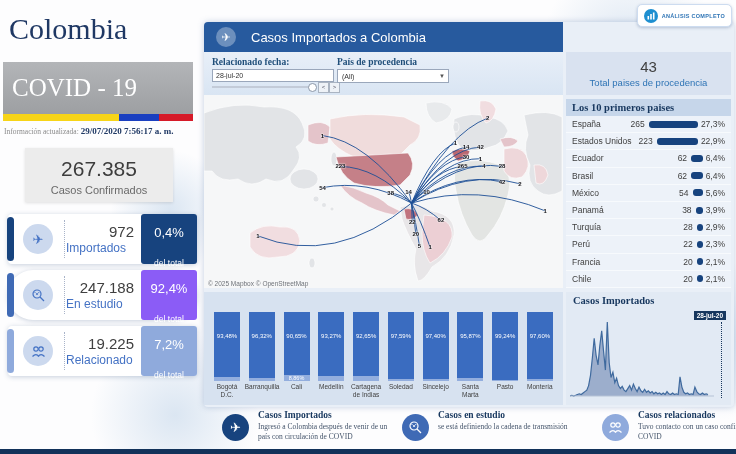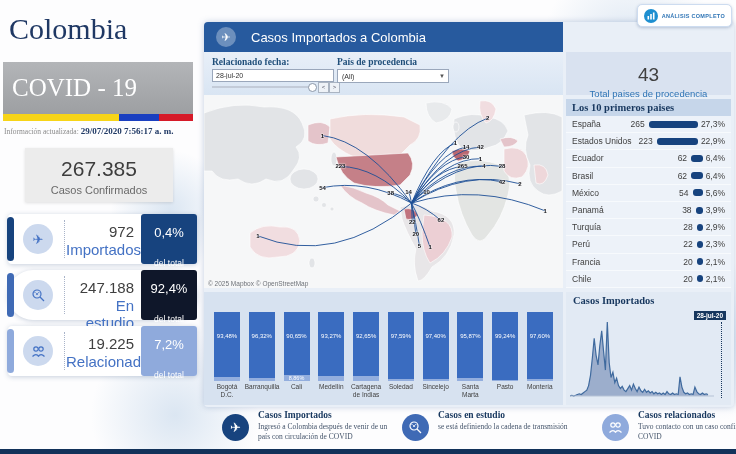--- a/index.html
+++ b/index.html
@@ -14,21 +14,21 @@
   .updated{position:absolute;left:4px;top:126px;width:198px;font-family:Liberation Serif, serif;font-size:7.5px;color:#8a8a8a;white-space:nowrap}
   .updated b{font-size:9px;color:#1f3864}
   .confirmed{position:absolute;left:25px;top:148px;width:148px;height:54px;background:#ececec;text-align:center;box-shadow:0 1px 3px rgba(0,0,0,.12)}
   .confirmed .v{font-size:21px;color:#3d3d3d;margin-top:9px}
   .confirmed .l{font-size:11px;color:#6a6a6a;margin-top:3px}
   .stat-card{position:absolute;left:8px;width:189px;height:50px;background:#fff;border-radius:4px;box-shadow:0 1px 5px rgba(40,70,120,.25)}
   .stat-accent{position:absolute;left:-1px;top:3px;bottom:3px;width:7px;border-radius:4px}
   .stat-ico{position:absolute;left:15px;top:10px;width:30px;height:30px;border-radius:50%;background:#ccd9ee;display:flex;align-items:center;justify-content:center}
   .stat-div{position:absolute;left:56px;top:6px;bottom:6px;border-left:1px dotted #a9b4c9}
   .stat-num{position:absolute;left:58px;top:9px;width:68px;text-align:right;font-size:15px;color:#404040}
-  .stat-lab{position:absolute;left:58px;top:27px;width:68px;text-align:right;font-size:15px;color:#4472c4}
+  .stat-lab{position:absolute;left:58px;top:27px;width:68px;font-size:12px;color:#4472c4}
   .stat-pct{position:absolute;right:0;top:0;width:56px;height:50px;border-radius:3px;color:#fff;text-align:center}
   .stat-pct .p{font-size:13px;margin-top:11px}
   .stat-pct .d{font-size:8.5px;margin-top:18px}
   
   .dash-bg{position:absolute;left:204px;top:22px;width:530px;height:385px;background:#e9eff7;border-radius:4px;box-shadow:0 0 6px rgba(90,120,170,.35)}
   .analysis-btn{position:absolute;right:4px;top:4px;height:21px;background:#fff;border:1px solid #cddcf0;border-radius:5px;display:flex;align-items:center;gap:4px;padding:0 6px;box-shadow:0 1px 3px rgba(60,90,140,.3);cursor:pointer}
   .analysis-btn .c{width:14px;height:14px;border-radius:50%;background:#1e8fd0;display:flex;align-items:center;justify-content:center}
   .analysis-btn .t{font-size:5.5px;font-weight:bold;color:#2e74b5;letter-spacing:.3px}
   .header-bar{position:absolute;left:204px;top:22px;width:359px;height:30px;background:#275a9e;border-top-left-radius:4px;display:flex;align-items:center;color:#fff;font-size:13px}
   .header-bar .c{width:20px;height:20px;border-radius:50%;background:rgba(255,255,255,.32);margin-left:12px;display:flex;align-items:center;justify-content:center;font-size:11px}
@@ -38,21 +38,21 @@
   .date-input{position:absolute;left:8px;top:17px;width:122px;height:13px;background:#fff;border:1px solid #9aa7bb;font-size:7px;color:#333;padding:0 3px;box-sizing:border-box;font-family:"Liberation Sans",sans-serif}
   .slider{position:absolute;left:8px;top:34px;width:100px;border-top:2px solid #c3cbd8}
   .slider-knob{position:absolute;left:104px;top:31px;width:7px;height:7px;border:1px solid #8b97a8;border-radius:50%;background:#fff}
   .slider-btn{position:absolute;top:30px;width:9px;height:9px;background:#eef2f7;border:1px solid #aab4c2;font-size:6px;line-height:9px;text-align:center;color:#556;cursor:pointer}
   .select{position:absolute;left:133px;top:17px;width:112px;height:14px;background:#fff;border:1px solid #9aa7bb;font-size:7px;color:#333;line-height:13px;padding:0 4px;box-sizing:border-box;cursor:pointer}
   .select .arr{position:absolute;right:3px;top:0;font-size:6px;color:#555}
   .map{position:absolute;left:204px;top:95px;width:359px;height:193px;background:#f6f7f8;overflow:hidden}
   .map-label{position:absolute;transform:translate(-50%,-50%);font-size:6px;font-weight:bold;color:#15151a;text-shadow:0 0 2px #fff,0 0 2px #fff;z-index:3}
   .attrib{position:absolute;left:4px;bottom:1px;font-size:6.5px;color:#6f7379;z-index:3}
   .total-panel{position:absolute;left:566px;top:52px;width:165px;height:43px;background:#d9e2f0;text-align:center}
-  .total-panel .v{font-size:19px;color:#404040;margin-top:12px}
+  .total-panel .v{font-size:15px;color:#404040;margin-top:6px}
   .total-panel .l{font-size:9.5px;color:#2e74b5;margin-top:2px}
   .tc{position:absolute;left:566px;top:99px;width:165px;height:189px;background:#edf2f9}
   .tc-head{height:17px;background:#c6d6ea;color:#17375e;font-family:"Liberation Serif",serif;font-weight:bold;font-size:10.5px;line-height:17px;padding-left:6px}
   .tc-row{height:17.2px;display:flex;align-items:center;padding:0 6px;border-bottom:1px solid #f7fafd;box-sizing:border-box}
   .tc-name{flex:1;font-size:8.5px;color:#404040}
   .tc-count{width:20px;text-align:right;font-size:8.5px;color:#404040;margin-right:4px}
   .tc-bar{height:7px;background:#17437e;border-radius:3px}
   .tc-pct{font-size:8.5px;color:#404040;margin-left:3px}
   .cities{position:absolute;left:204px;top:292px;width:359px;height:113px;background:#d7e2f0}
   .cities-head{font-family:"Liberation Serif",serif;font-weight:bold;font-size:10.5px;color:#17375e;padding:3px 0 0 8px}
@@ -121,21 +121,21 @@
             <circle cx="6" cy="6" r="4"></circle>
             <line x1="9" y1="9" x2="13" y2="13"></line>
             <circle cx="6" cy="6" r="1" fill="#4472c4" stroke="none"></circle>
             <circle cx="4" cy="4.5" r="0.6" fill="#4472c4" stroke="none"></circle>
             <circle cx="7.8" cy="4.6" r="0.6" fill="#4472c4" stroke="none"></circle>
           </svg>
         </div>
   <div class="stat-div"></div>
   <div class="stat-num">247.188</div>
   <div class="stat-lab">En estudio</div>
-  <div class="stat-pct" style="background:#0f172a">
+  <div class="stat-pct" style="background:#8b5cf6">
           <div class="p">92,4%</div>
           <div class="d">del total</div>
         </div>
       </div>
       <div class="stat-card" style="top: 326px;">
         <div class="stat-accent" style="background:#8faadc"></div>
   <div class="stat-ico">
           <svg width="15" height="15" viewBox="0 0 15 15" fill="none" stroke="#4472c4" stroke-width="1.2">
             <circle cx="5" cy="5" r="2.2"></circle>
             <circle cx="10" cy="5" r="2.2"></circle>

